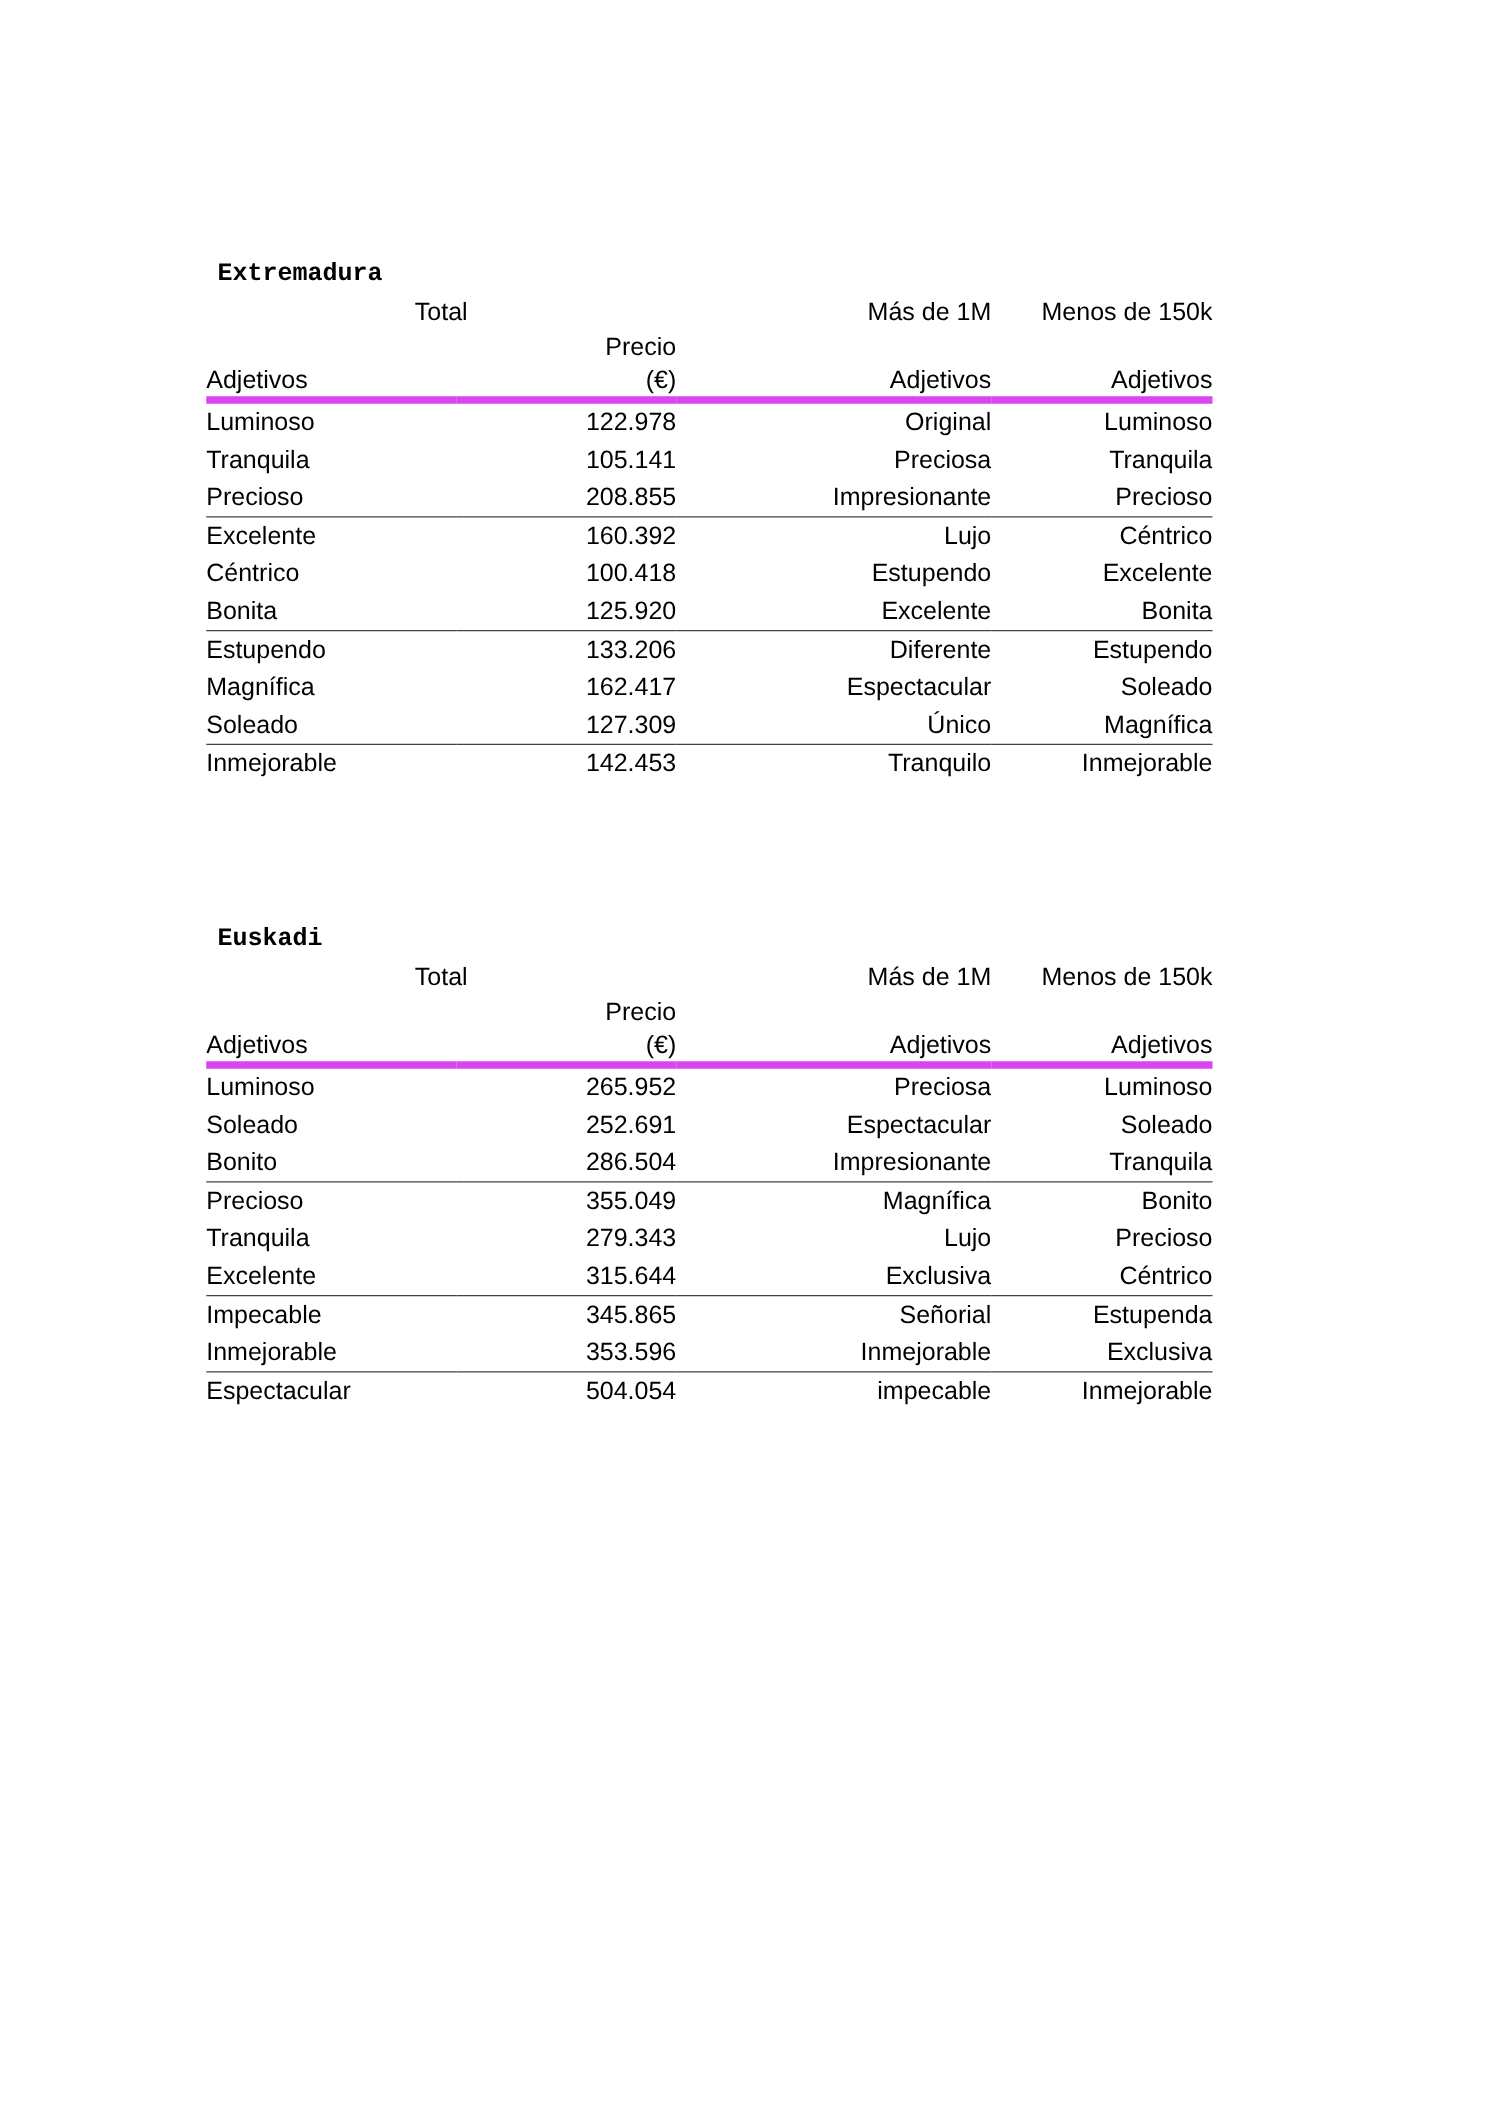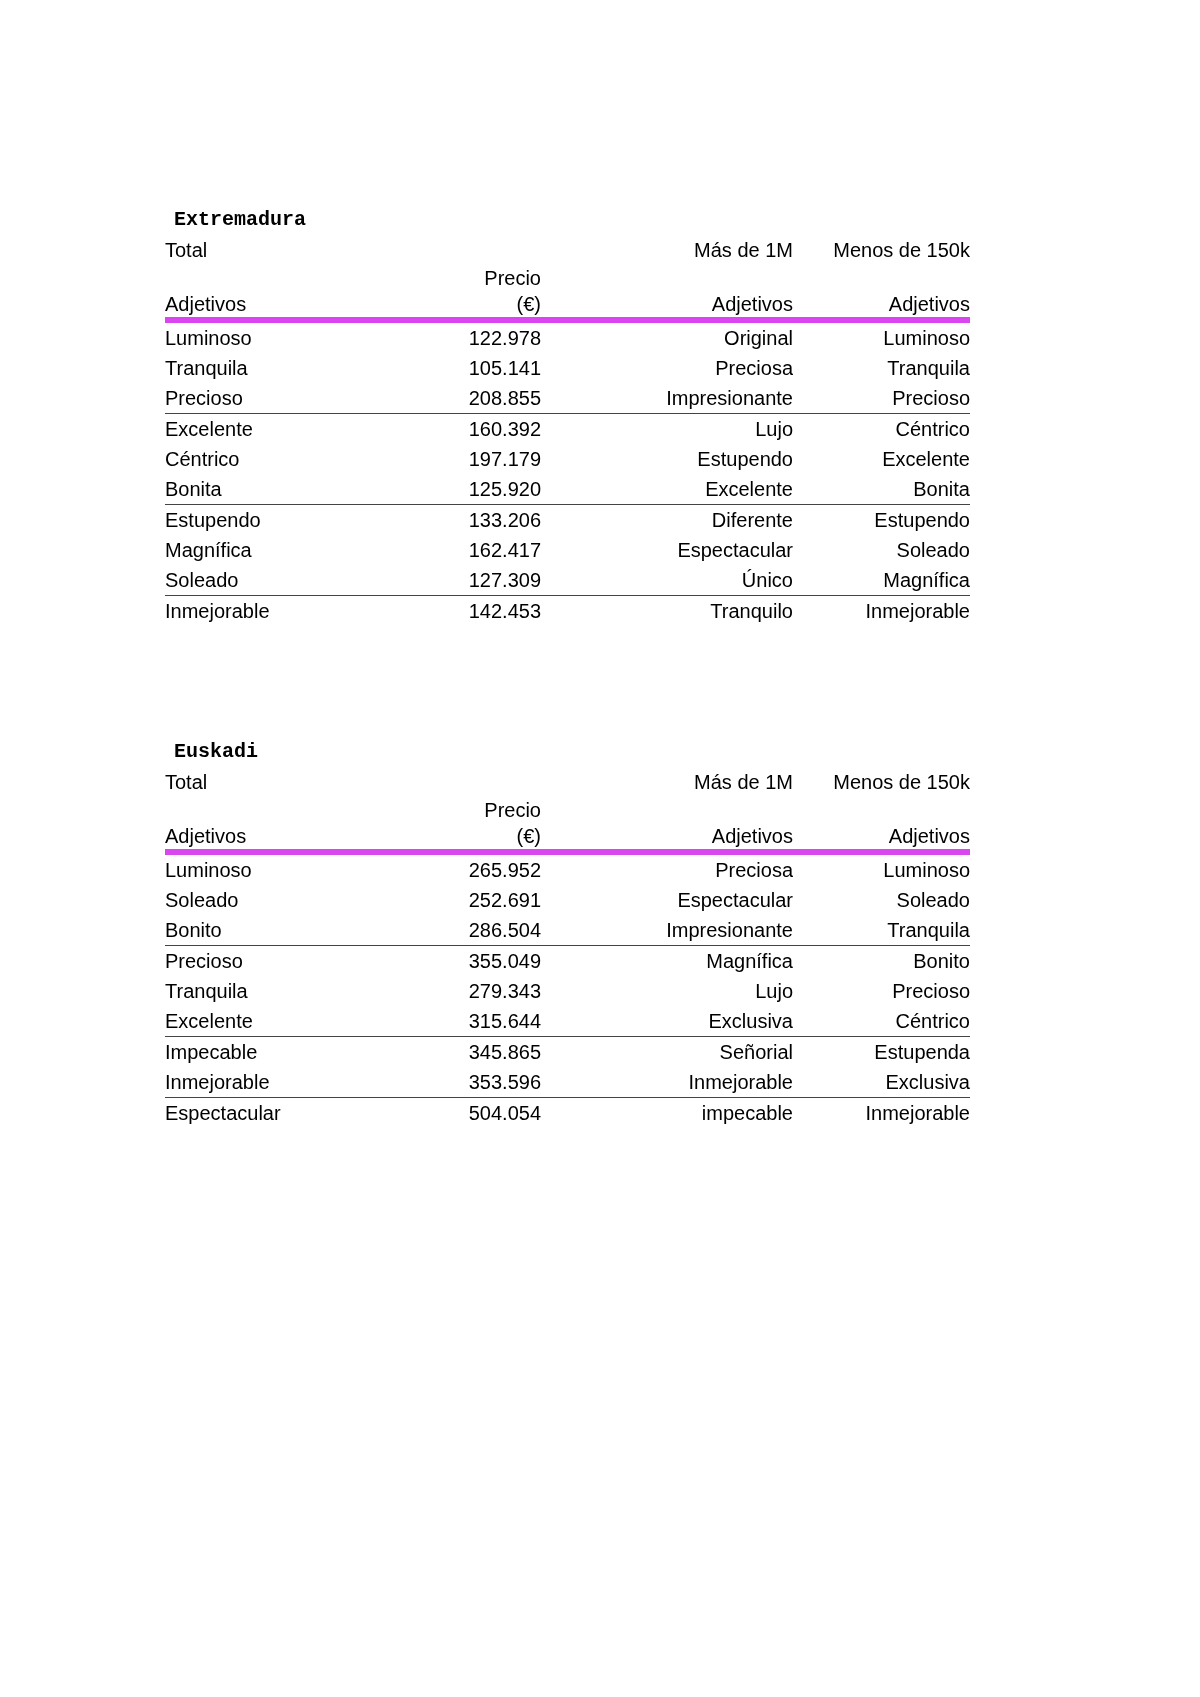--- a/index.html
+++ b/index.html
@@ -40,21 +40,21 @@
     font-weight: normal;
   }
   thead th { font-weight: bold; }
   tr.h-groups th { height: 30px; }
   tr.h-precio th { height: 26px; }
   tr.h-cols th { height: 26px; border-bottom: 6px solid #d946ef; }
   tbody td { height: 30px; }
   tbody tr.sep td { border-bottom: 1px solid #444444; }
   .al { text-align: left;  padding-left: 9px; }
   .ar { text-align: right; padding-right: 8px; }
-  .ac { text-align: left; }
+  .ac { text-align: center; }
   .col-adj   { width: 200px; }
   .col-price { width: 176px; }
   .col-1m    { width: 252px; }
   .col-150k  { width: 177px; }
 </style>
 </head>
 <body>
 
 <div class="page">
 
@@ -106,21 +106,21 @@
             <td class="ar">Precioso</td>
           </tr>
           <tr>
             <td class="al">Excelente</td>
             <td class="ar">160.392</td>
             <td class="ar">Lujo</td>
             <td class="ar">Céntrico</td>
           </tr>
           <tr>
             <td class="al">Céntrico</td>
-            <td class="ar">197.179</td>
+            <td class="ar">100.418</td>
             <td class="ar">Estupendo</td>
             <td class="ar">Excelente</td>
           </tr>
           <tr class="sep">
             <td class="al">Bonita</td>
             <td class="ar">125.920</td>
             <td class="ar">Excelente</td>
             <td class="ar">Bonita</td>
           </tr>
           <tr>

